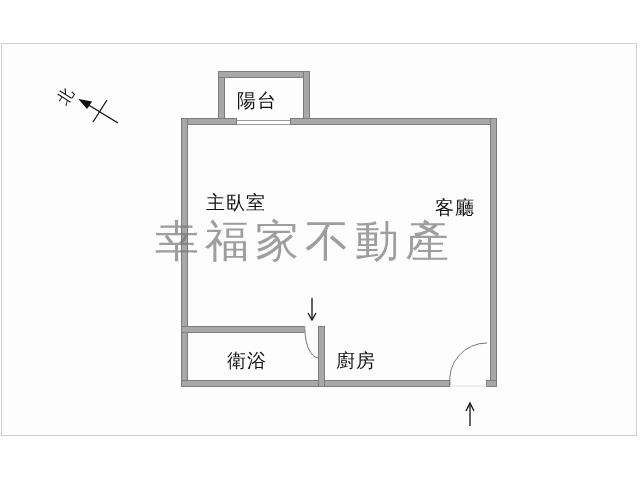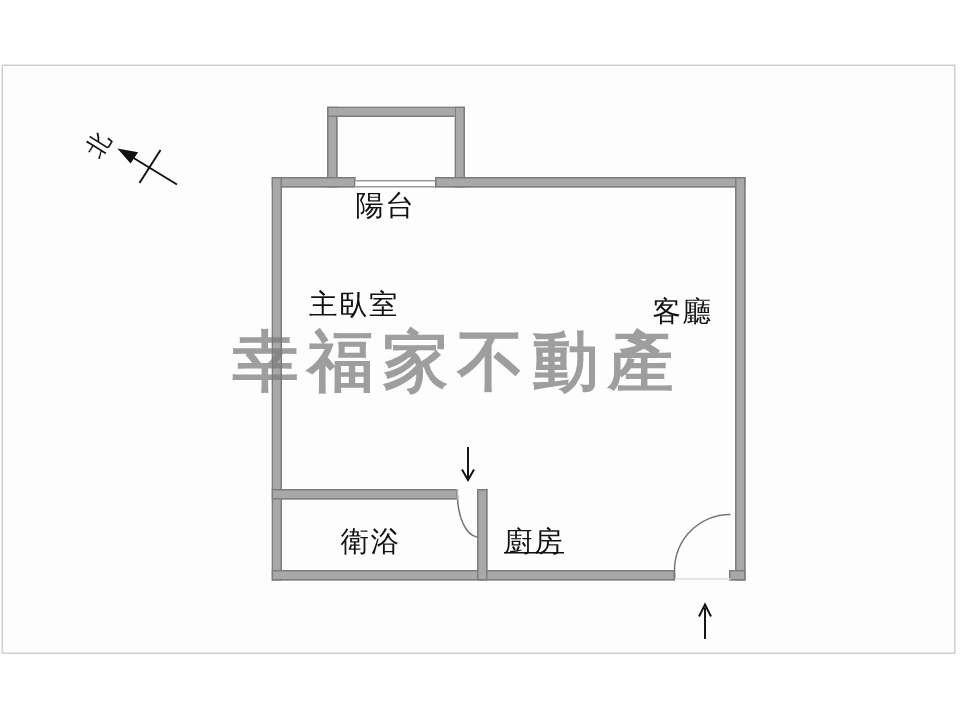--- a/index.html
+++ b/index.html
@@ -1,20 +1,20 @@
 <!DOCTYPE html>
 <html><head>
 <meta charset="utf-8">
 <style>
   html, body { margin:0; padding:0; background:#ffffff; }
   body { width:640px; height:480px; position:relative; overflow:hidden; font-family:"DejaVu Sans", sans-serif; }
   .frame { position:absolute; left:1px; top:43px; width:636px; height:393px; border:1px solid #cfcfcf; box-sizing:border-box; background:#fdfdfd; }
   .wall { position:absolute; background:#a8a8a8; box-shadow: inset 0 0 0 1px #7d7d7d; }
   .label { position:absolute; font-size:19px; color:#111; white-space:nowrap; letter-spacing:1px; }
-  .watermark { position:absolute; left:155px; top:212px; font-size:44px; font-weight:bold; color:rgba(120,120,120,0.72); letter-spacing:6px; white-space:nowrap; }
+  .watermark { position:absolute; left:155px; top:212px; font-size:44px; font-weight:normal; color:rgba(120,120,120,0.72); letter-spacing:6px; white-space:nowrap; }
   .window { position:absolute; border-top:1px solid #999; border-bottom:1px solid #999; background:#fff; }
   svg { position:absolute; left:0; top:0; }
 </style>
 </head>
 <body>
 
 <div class="frame"></div>
 
 <div class="wall" style="left:218px;top:71px;width:7px;height:54px;"></div>
 <div class="wall" style="left:218px;top:71px;width:92px;height:7px;"></div>
@@ -51,19 +51,19 @@
 
   <g stroke="#111" stroke-width="1.3" fill="none">
     <line x1="118" y1="123" x2="82" y2="101"></line>
     <line x1="93" y1="122" x2="107" y2="100"></line>
     <polygon points="80,100 91,102 87,108" fill="#111"></polygon>
   </g>
 </svg>
 
 <div class="label" style="left:58px;top:86px;font-size:16px;transform:rotate(-58deg);">北</div>
 
-<div class="label" style="left:237px;top:88px;margin-top:36px;">陽台</div>
+<div class="label" style="left:237px;top:88px;">陽台</div>
 <div class="label" style="left:206px;top:190px;">主臥室</div>
 <div class="label" style="left:435px;top:195px;">客廳</div>
 <div class="label" style="left:227px;top:348px;">衛浴</div>
-<div class="label" style="left:336px;top:348px;text-decoration:underline;">廚房</div>
+<div class="label" style="left:336px;top:348px;">廚房</div>
 
 <div class="watermark">幸福家不動產</div>
 
 </body></html>

